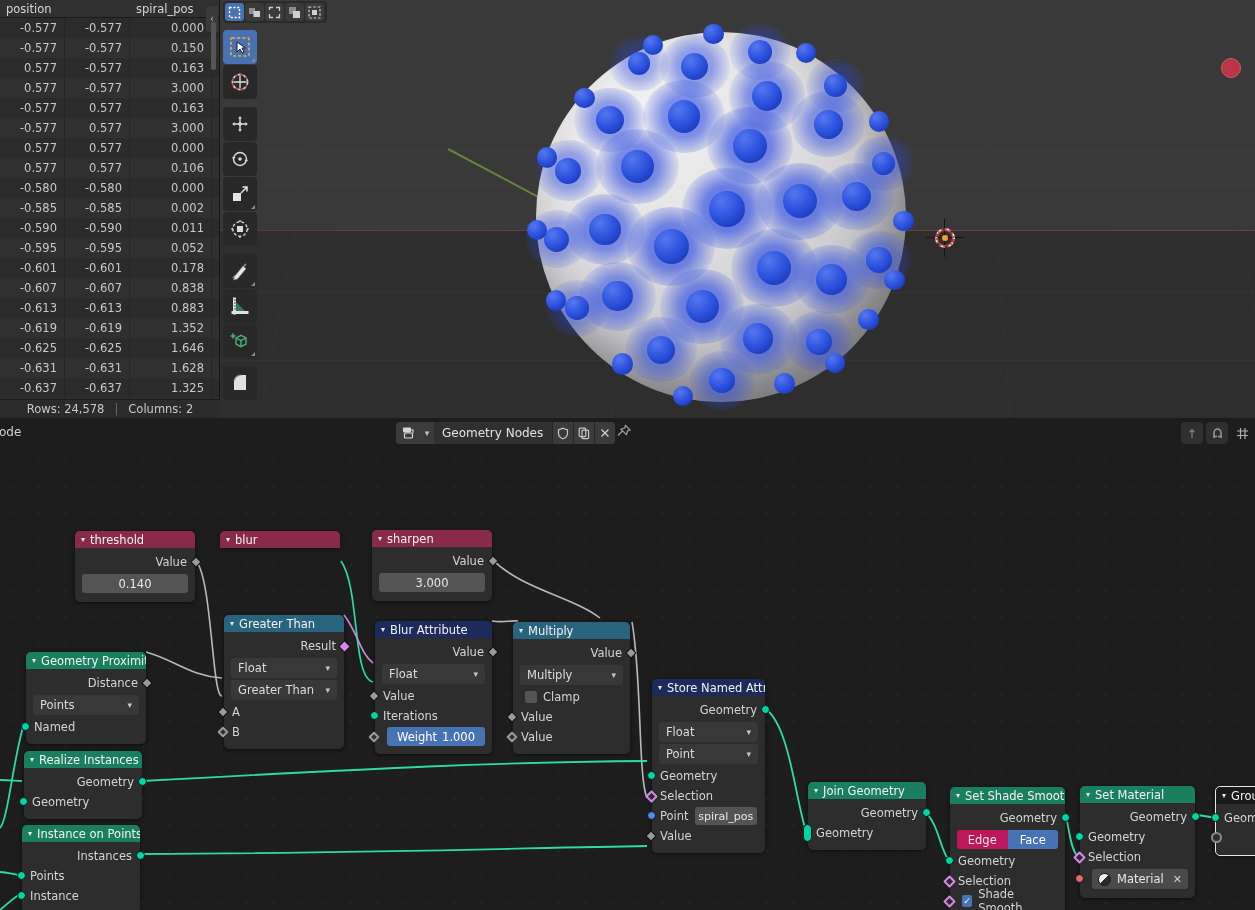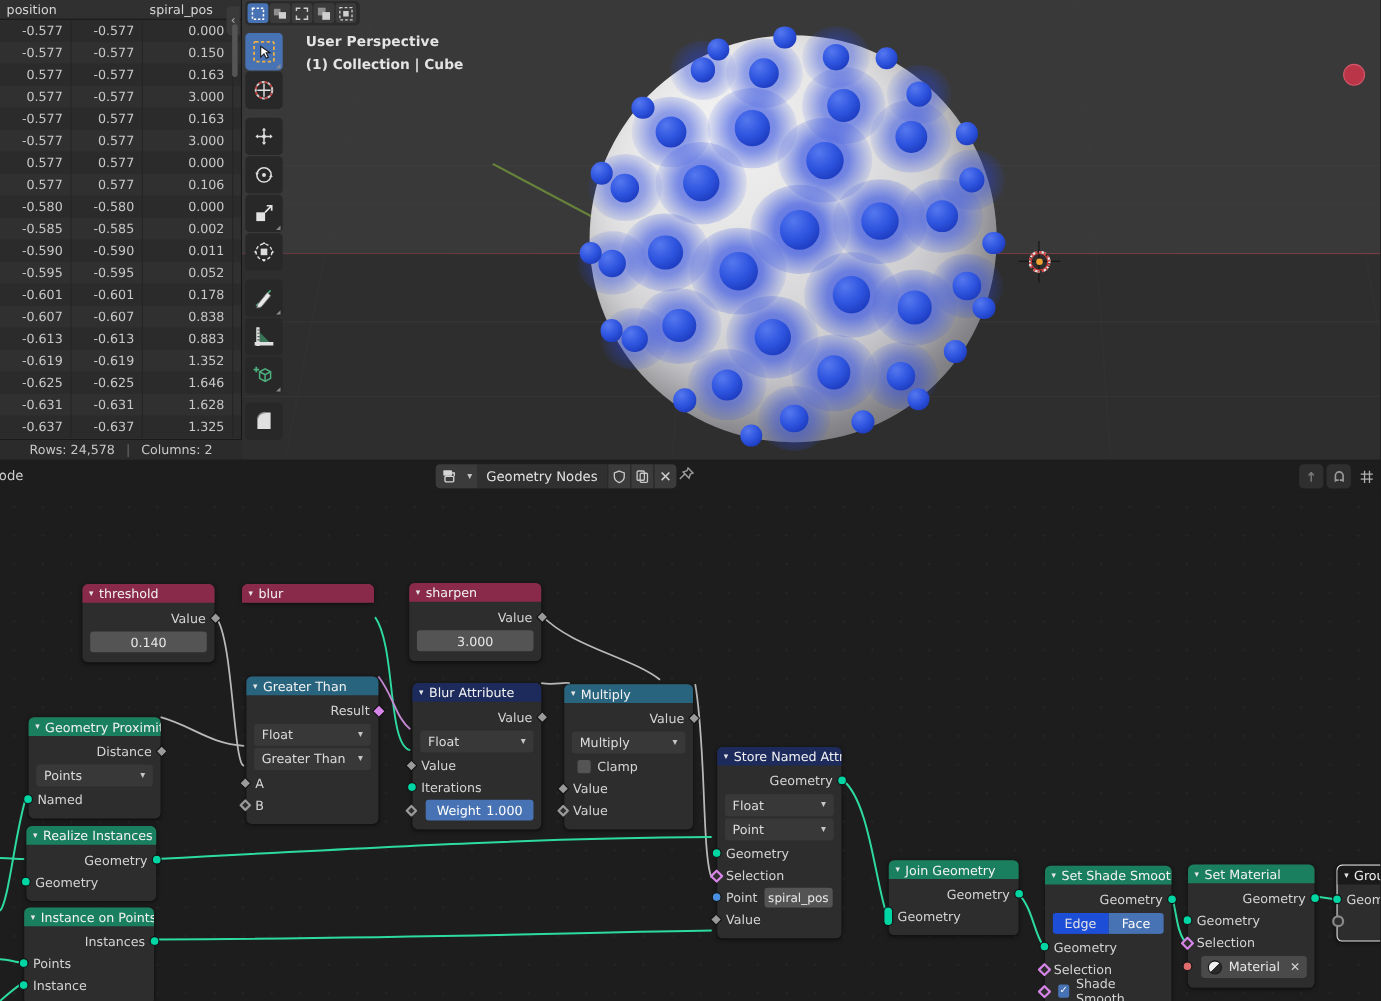--- a/index.html
+++ b/index.html
@@ -152,21 +152,21 @@
      padding:0 10px; font-size:11.5px; color:#fff; }
   .nfield { height:18px; background:#545454; border-radius:3px; display:flex;
      align-items:center; justify-content:center; font-size:11px; color:#e8e8e8;
      padding:0 8px; margin-left:6px; min-width:58px; }
   .matfield { margin:2px 7px 2px 12px; height:20px; background:#4a4a4a; border-radius:3px;
      display:flex; align-items:center; gap:6px; padding:0 6px; font-size:11.5px; color:#e6e6e6;
      position:relative; }
   .matfield .x { position:absolute; right:6px; font-size:11px; color:#d0d0d0; }
   .seg { margin:2px 7px; height:19px; display:flex; border-radius:3px; overflow:hidden; }
   .seg div { flex:1; display:flex; align-items:center; justify-content:center;
-     font-size:11.5px; color:#e4e4e4; background:#1d4ed8; }
+     font-size:11.5px; color:#e4e4e4; background:#be185d; }
   .seg div.on { background:#4772b3; color:#fff; }
   .cb { display:flex; align-items:center; gap:6px; padding:0 8px 0 12px; height:20px;
      font-size:11.5px; color:#d4d4d4; }
   .box { width:12px; height:12px; border-radius:2px; background:#545454; }
   .box.ck { background:#4772b3; display:flex; align-items:center; justify-content:center;
      color:#fff; font-size:9px; }
 
   
   .sk { position:absolute; width:9px; height:9px; border-radius:50%;
      border:1px solid #121212; top:50%; margin-top:-5px; }
@@ -391,24 +391,20 @@
       </div>
 
     <div class="cursor3d">
       <div class="ch"></div>
         <div class="cv"></div>
       <div class="ring"></div>
         <div class="ring2"></div>
         <div class="dot"></div>
     </div>
 
-    <div class="vp-header">
-      <div class="l1">User Perspective</div>
-      <div class="l2">(1) Collection | Cube</div>
-    </div>
 
     <div class="gizmo-ball"></div>
 
     <div class="selmode">
       <div class="mb on">
         <svg width="13" height="13" viewBox="0 0 13 13">
             <rect x="1.5" y="1.5" width="10" height="10" fill="none" stroke="#fff" stroke-width="1.4" stroke-dasharray="2.2 1.6"></rect>
           </svg>
       </div>
       <div class="mb">

